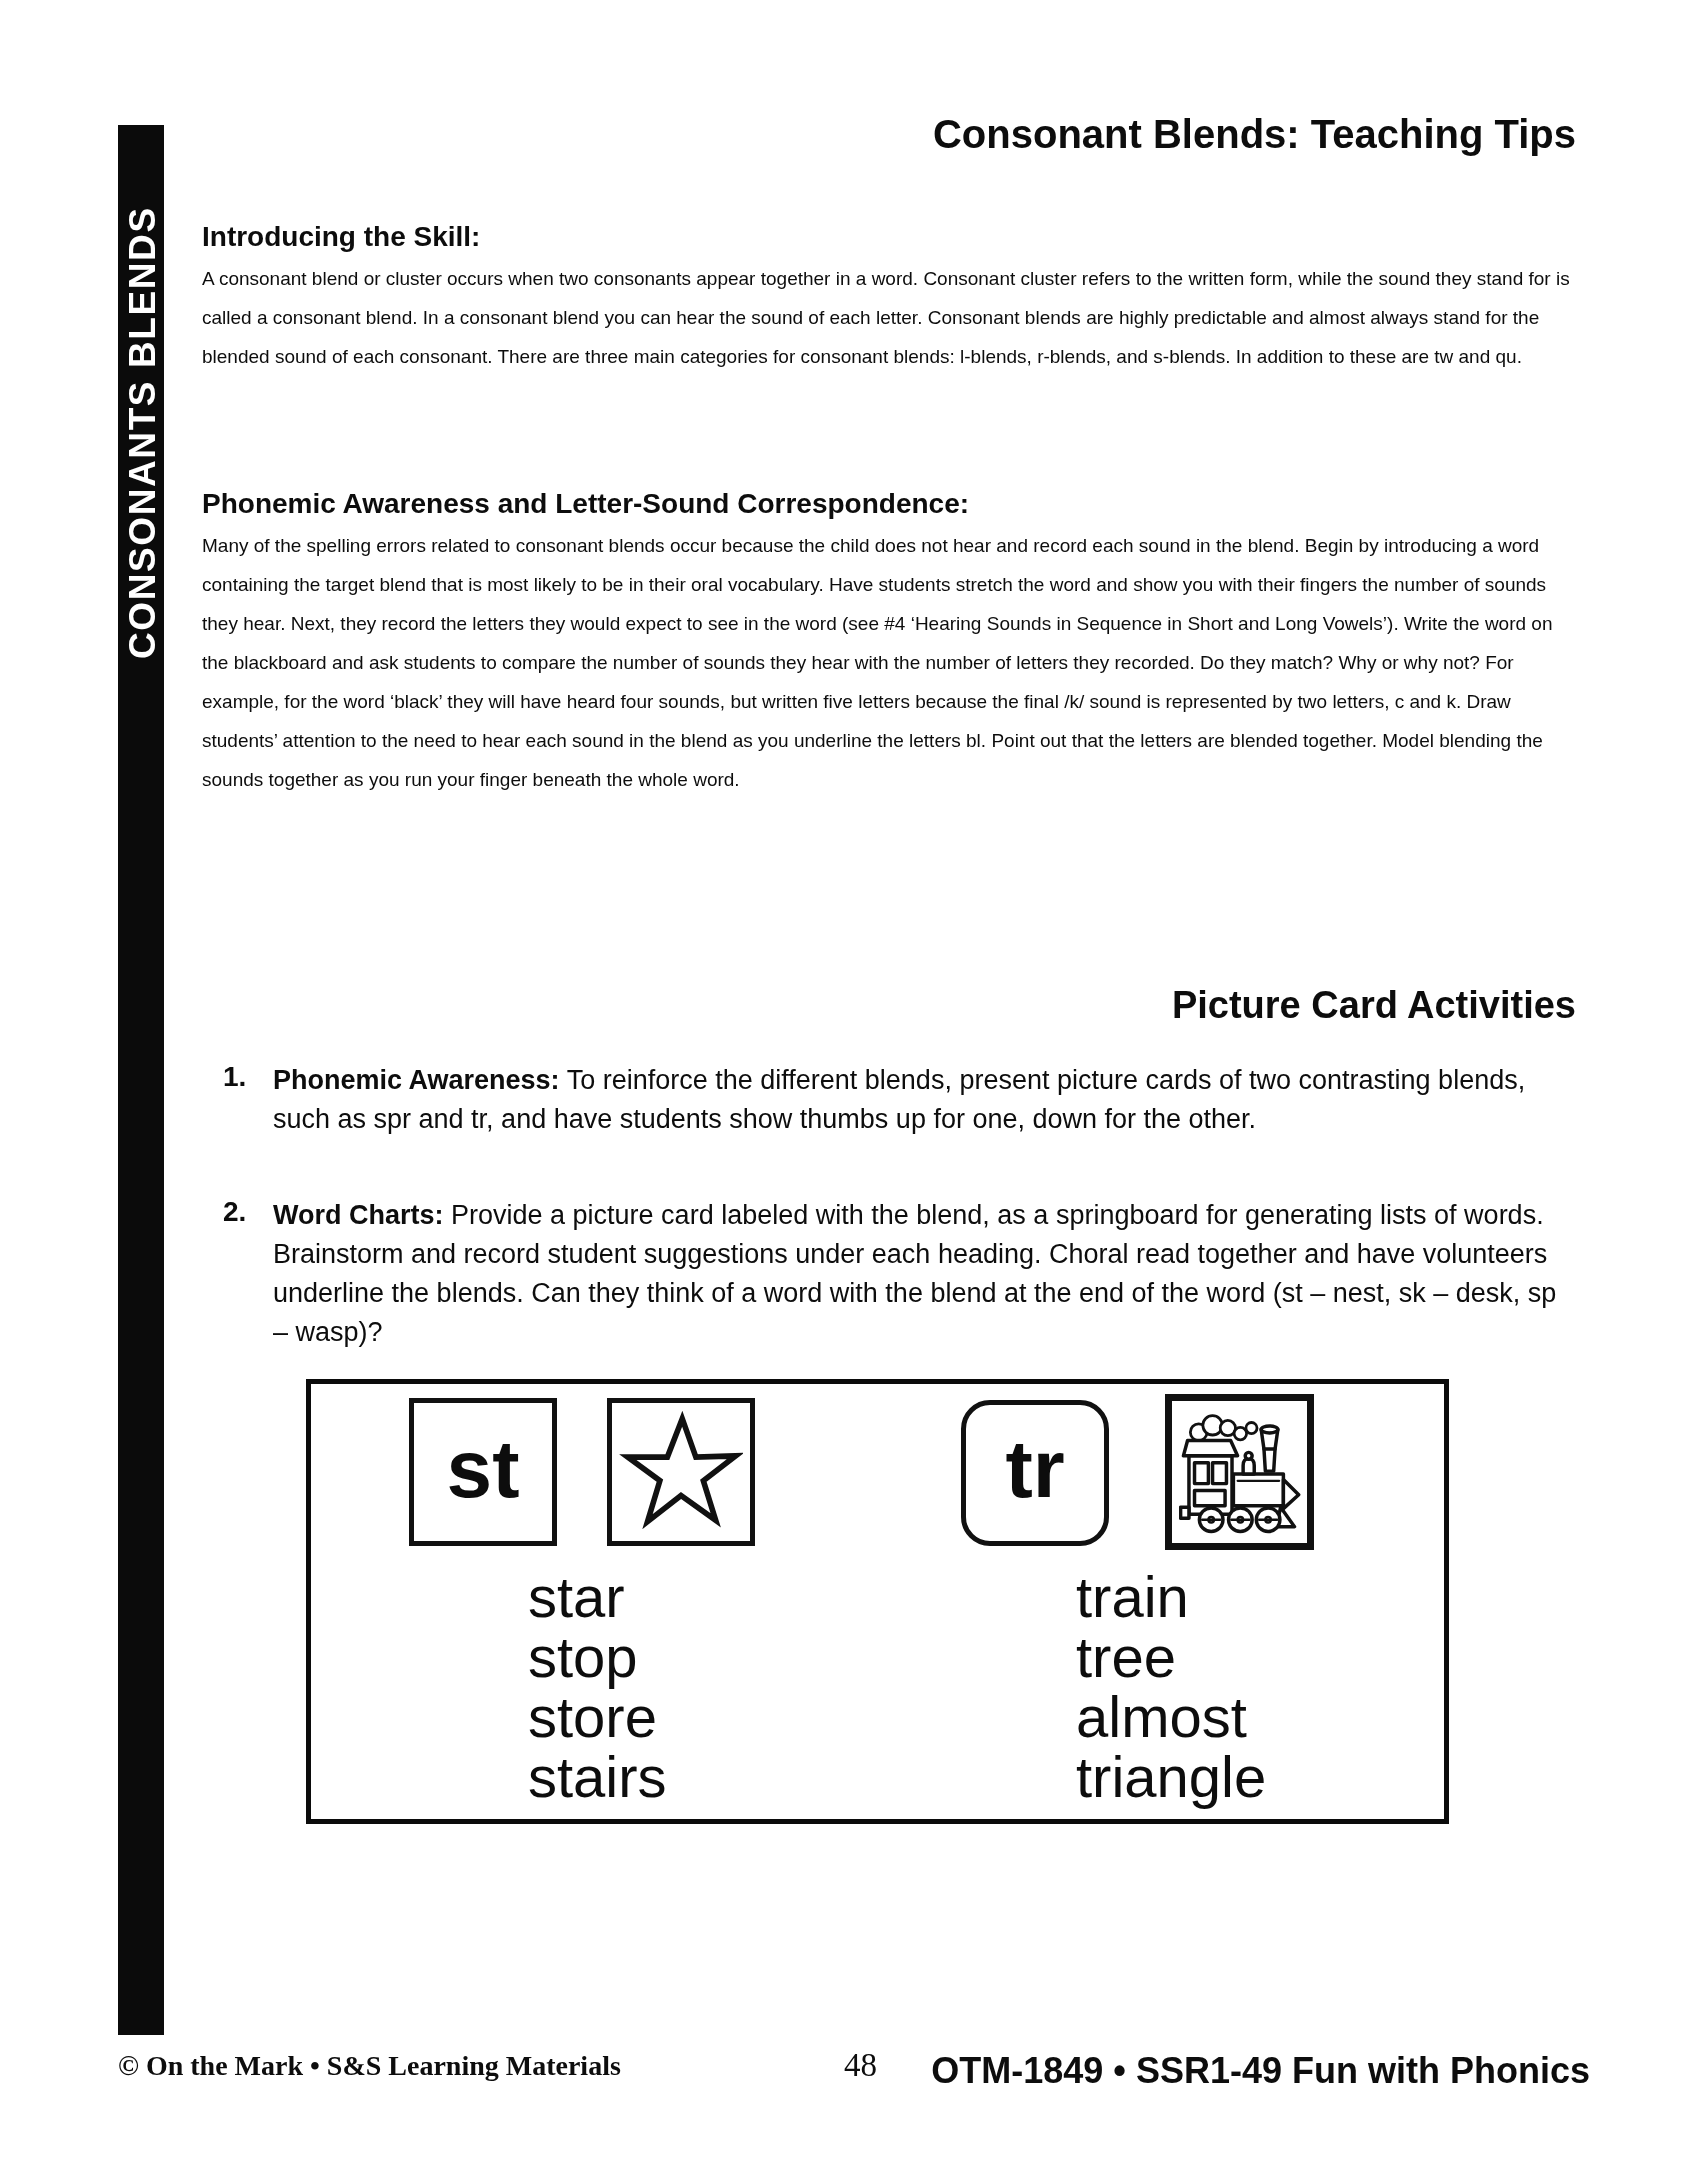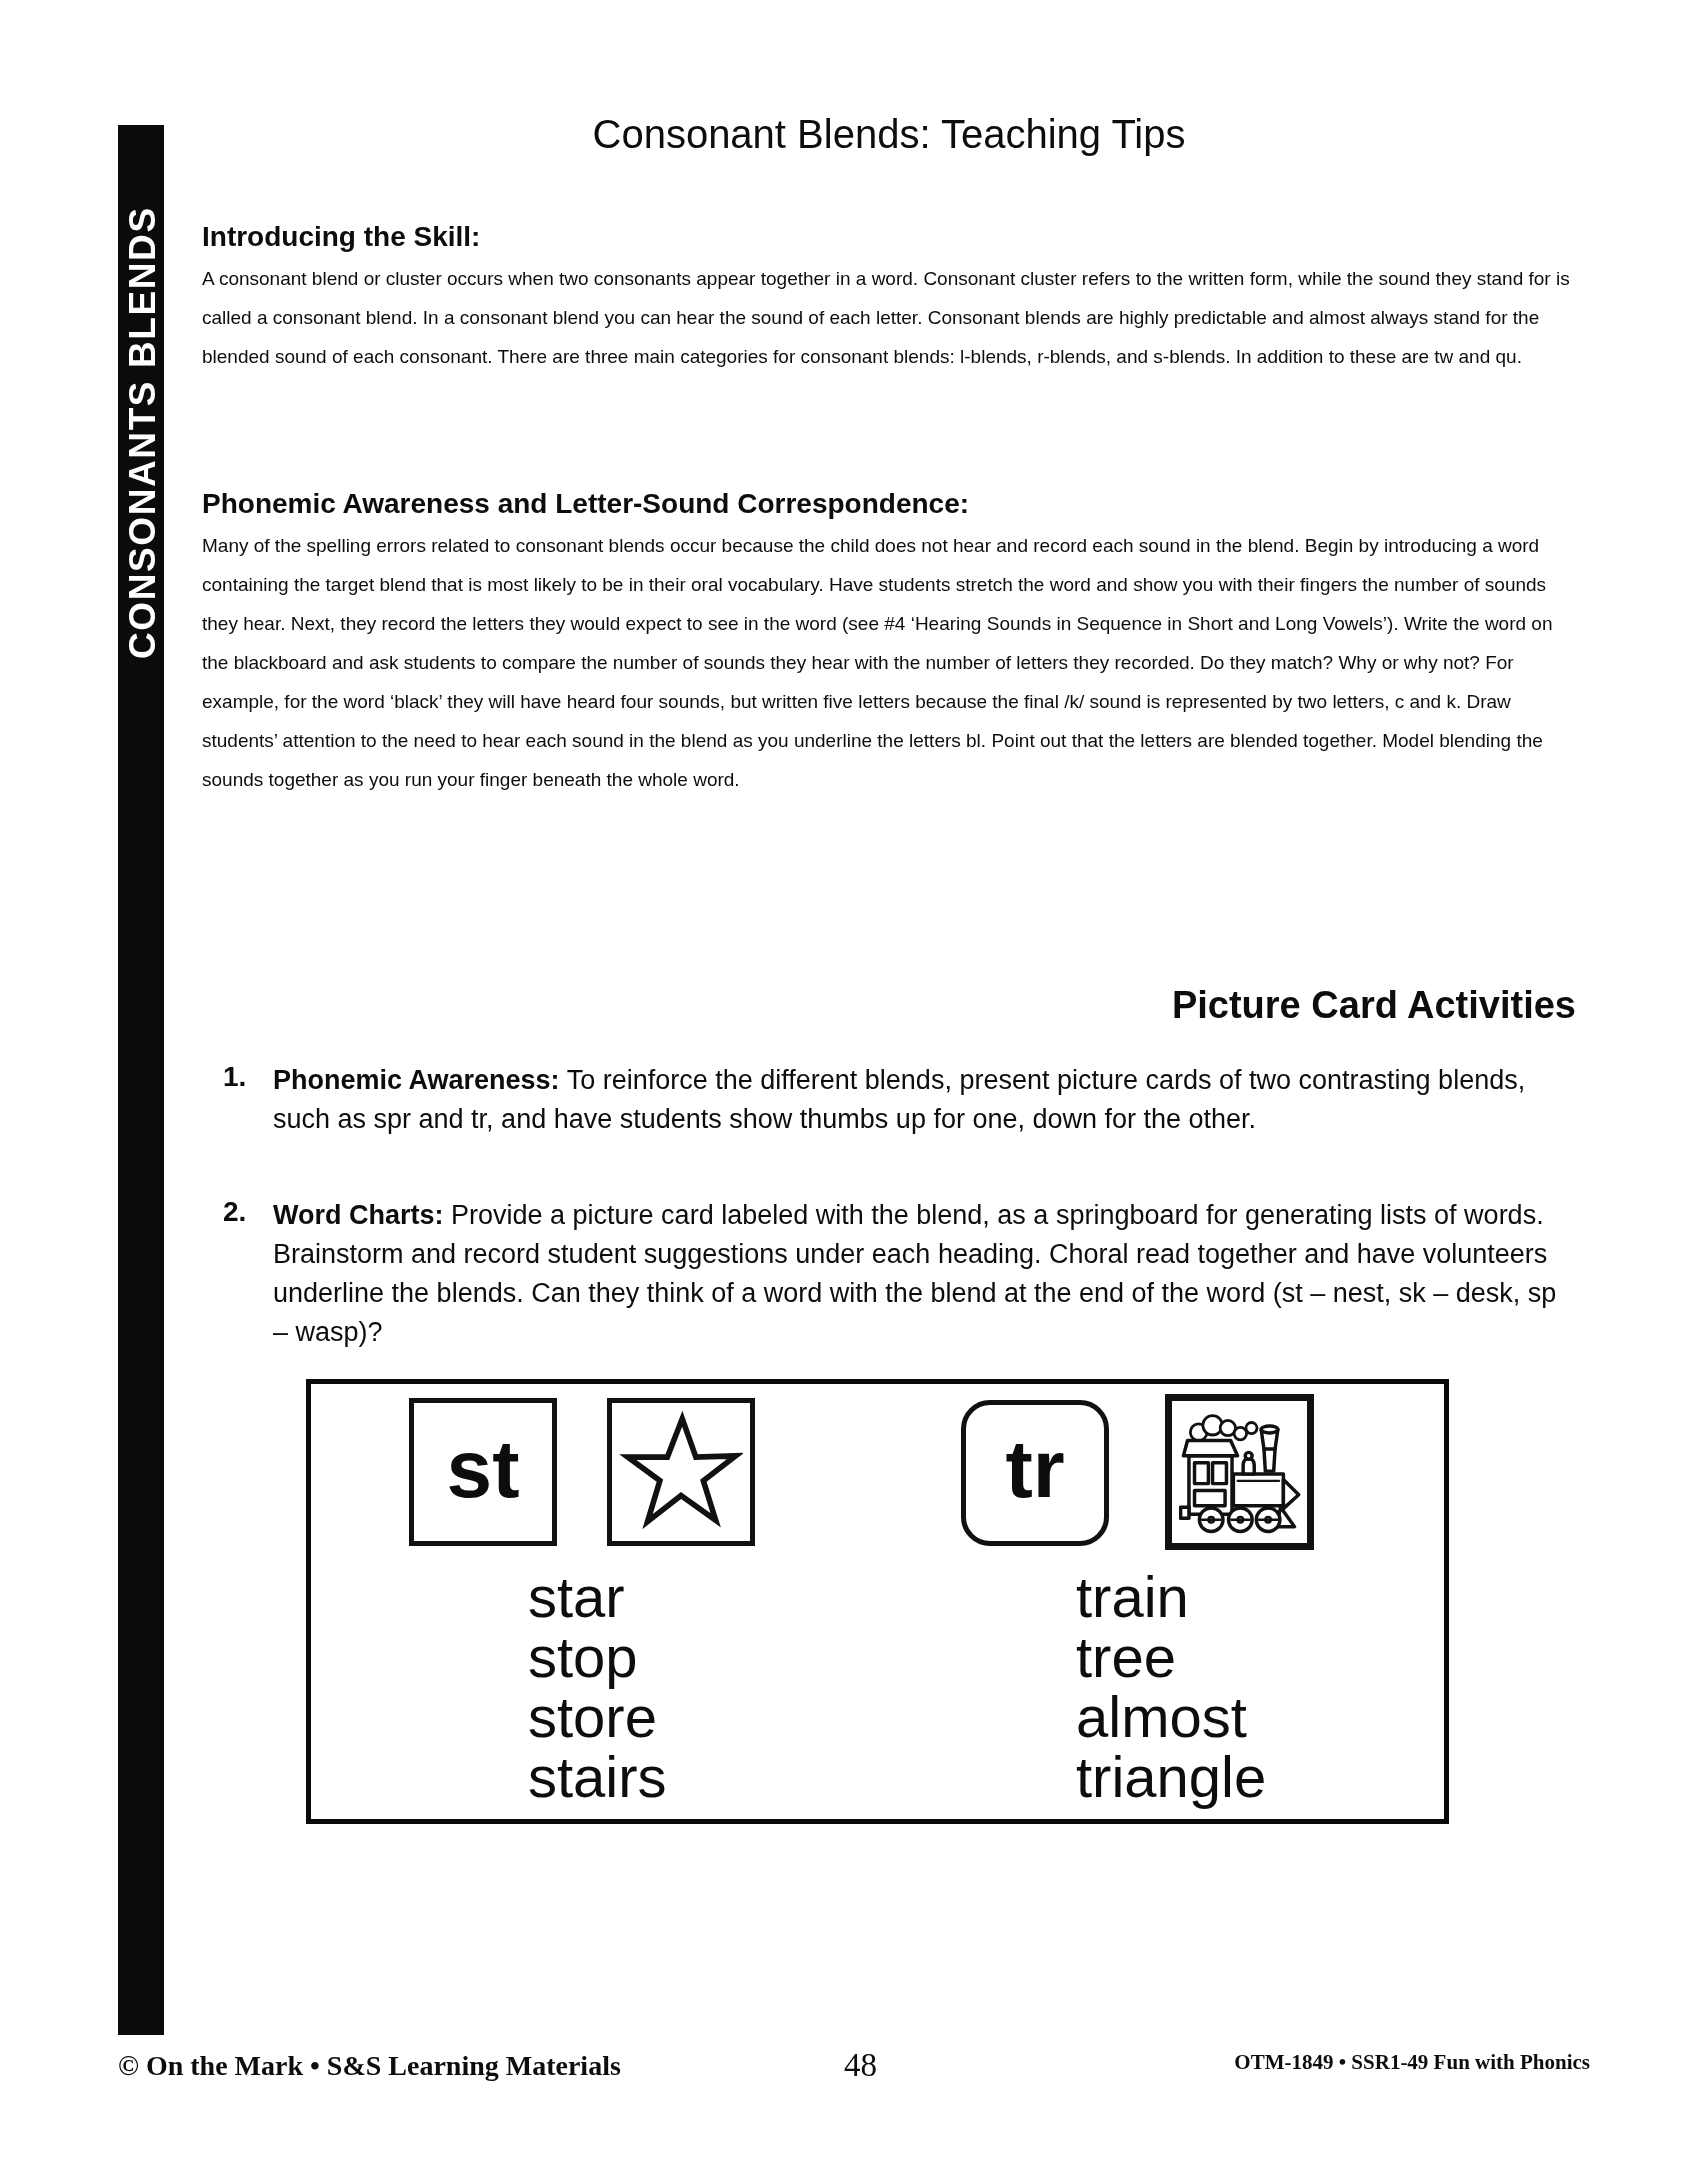--- a/index.html
+++ b/index.html
@@ -6,22 +6,22 @@
   .page{
     position:relative;width:1687px;height:2183px;background:#ffffff;
     font-family:"Liberation Sans",sans-serif;color:#0d0d0d;overflow:hidden;
   }
   
   .side-tab{position:absolute;left:118px;top:125px;width:46px;height:1910px;background:#0b0b0b;}
   .side-tab-label{
     position:absolute;left:3.3px;top:534px;transform:rotate(-90deg);transform-origin:0 0;
     white-space:nowrap;color:#ffffff;font-weight:bold;font-size:37px;line-height:43px;letter-spacing:1.6px;
   }
-  .page-title{position:absolute;left:202px;top:112px;width:1374px;text-align:center;
-    font-size:40px;font-weight:normal;letter-spacing:0px;}
+  .page-title{position:absolute;left:202px;top:112px;width:1374px;text-align:right;
+    font-size:40px;font-weight:bold;letter-spacing:0px;}
   .sec-head{position:absolute;left:202px;width:1374px;font-size:28px;font-weight:bold;}
   .sec-body{position:absolute;left:202px;width:1378px;font-size:19px;line-height:39px;}
   .head-1{top:221px;}
   .body-1{top:259px;}
   .head-2{top:488px;}
   .body-2{top:526px;}
   .activities-title{position:absolute;left:202px;top:967px;width:1374px;text-align:right;
     font-size:38px;font-weight:bold;margin-top:17px;}
   .act-item{position:absolute;left:0;width:1687px;}
   .act-item-1{top:1061px;}
@@ -41,22 +41,22 @@
   .card-label{font-size:82px;font-weight:bold;line-height:1;padding-bottom:6.6px;text-align:center;}
   .word-col{position:absolute;top:183px;font-size:58px;font-weight:normal;line-height:60px;}
   .word-col-left{left:217px;}
   .word-col-right{left:765px;}
   .word-col div{margin:0;}
   
   .footer-left{position:absolute;left:118px;top:2050px;font-family:"Liberation Serif",serif;
     font-weight:bold;font-size:28px;text-align:center;}
   .footer-page{position:absolute;left:811px;top:2047px;width:99px;text-align:center;
     font-family:"Liberation Serif",serif;font-size:33px;}
-  .footer-right{position:absolute;right:97px;top:2050px;font-family:Liberation Serif, serif;
-    font-weight:bold;font-size:21px;}
+  .footer-right{position:absolute;right:97px;top:2050px;font-family:Liberation Sans, sans-serif;
+    font-weight:bold;font-size:36px;}
   svg{display:block;}
 </style>
 </head>
 <body>
 
 <div class="page">
 
   <div class="side-tab">
     <span class="side-tab-label">CONSONANTS BLENDS</span>
   </div>

